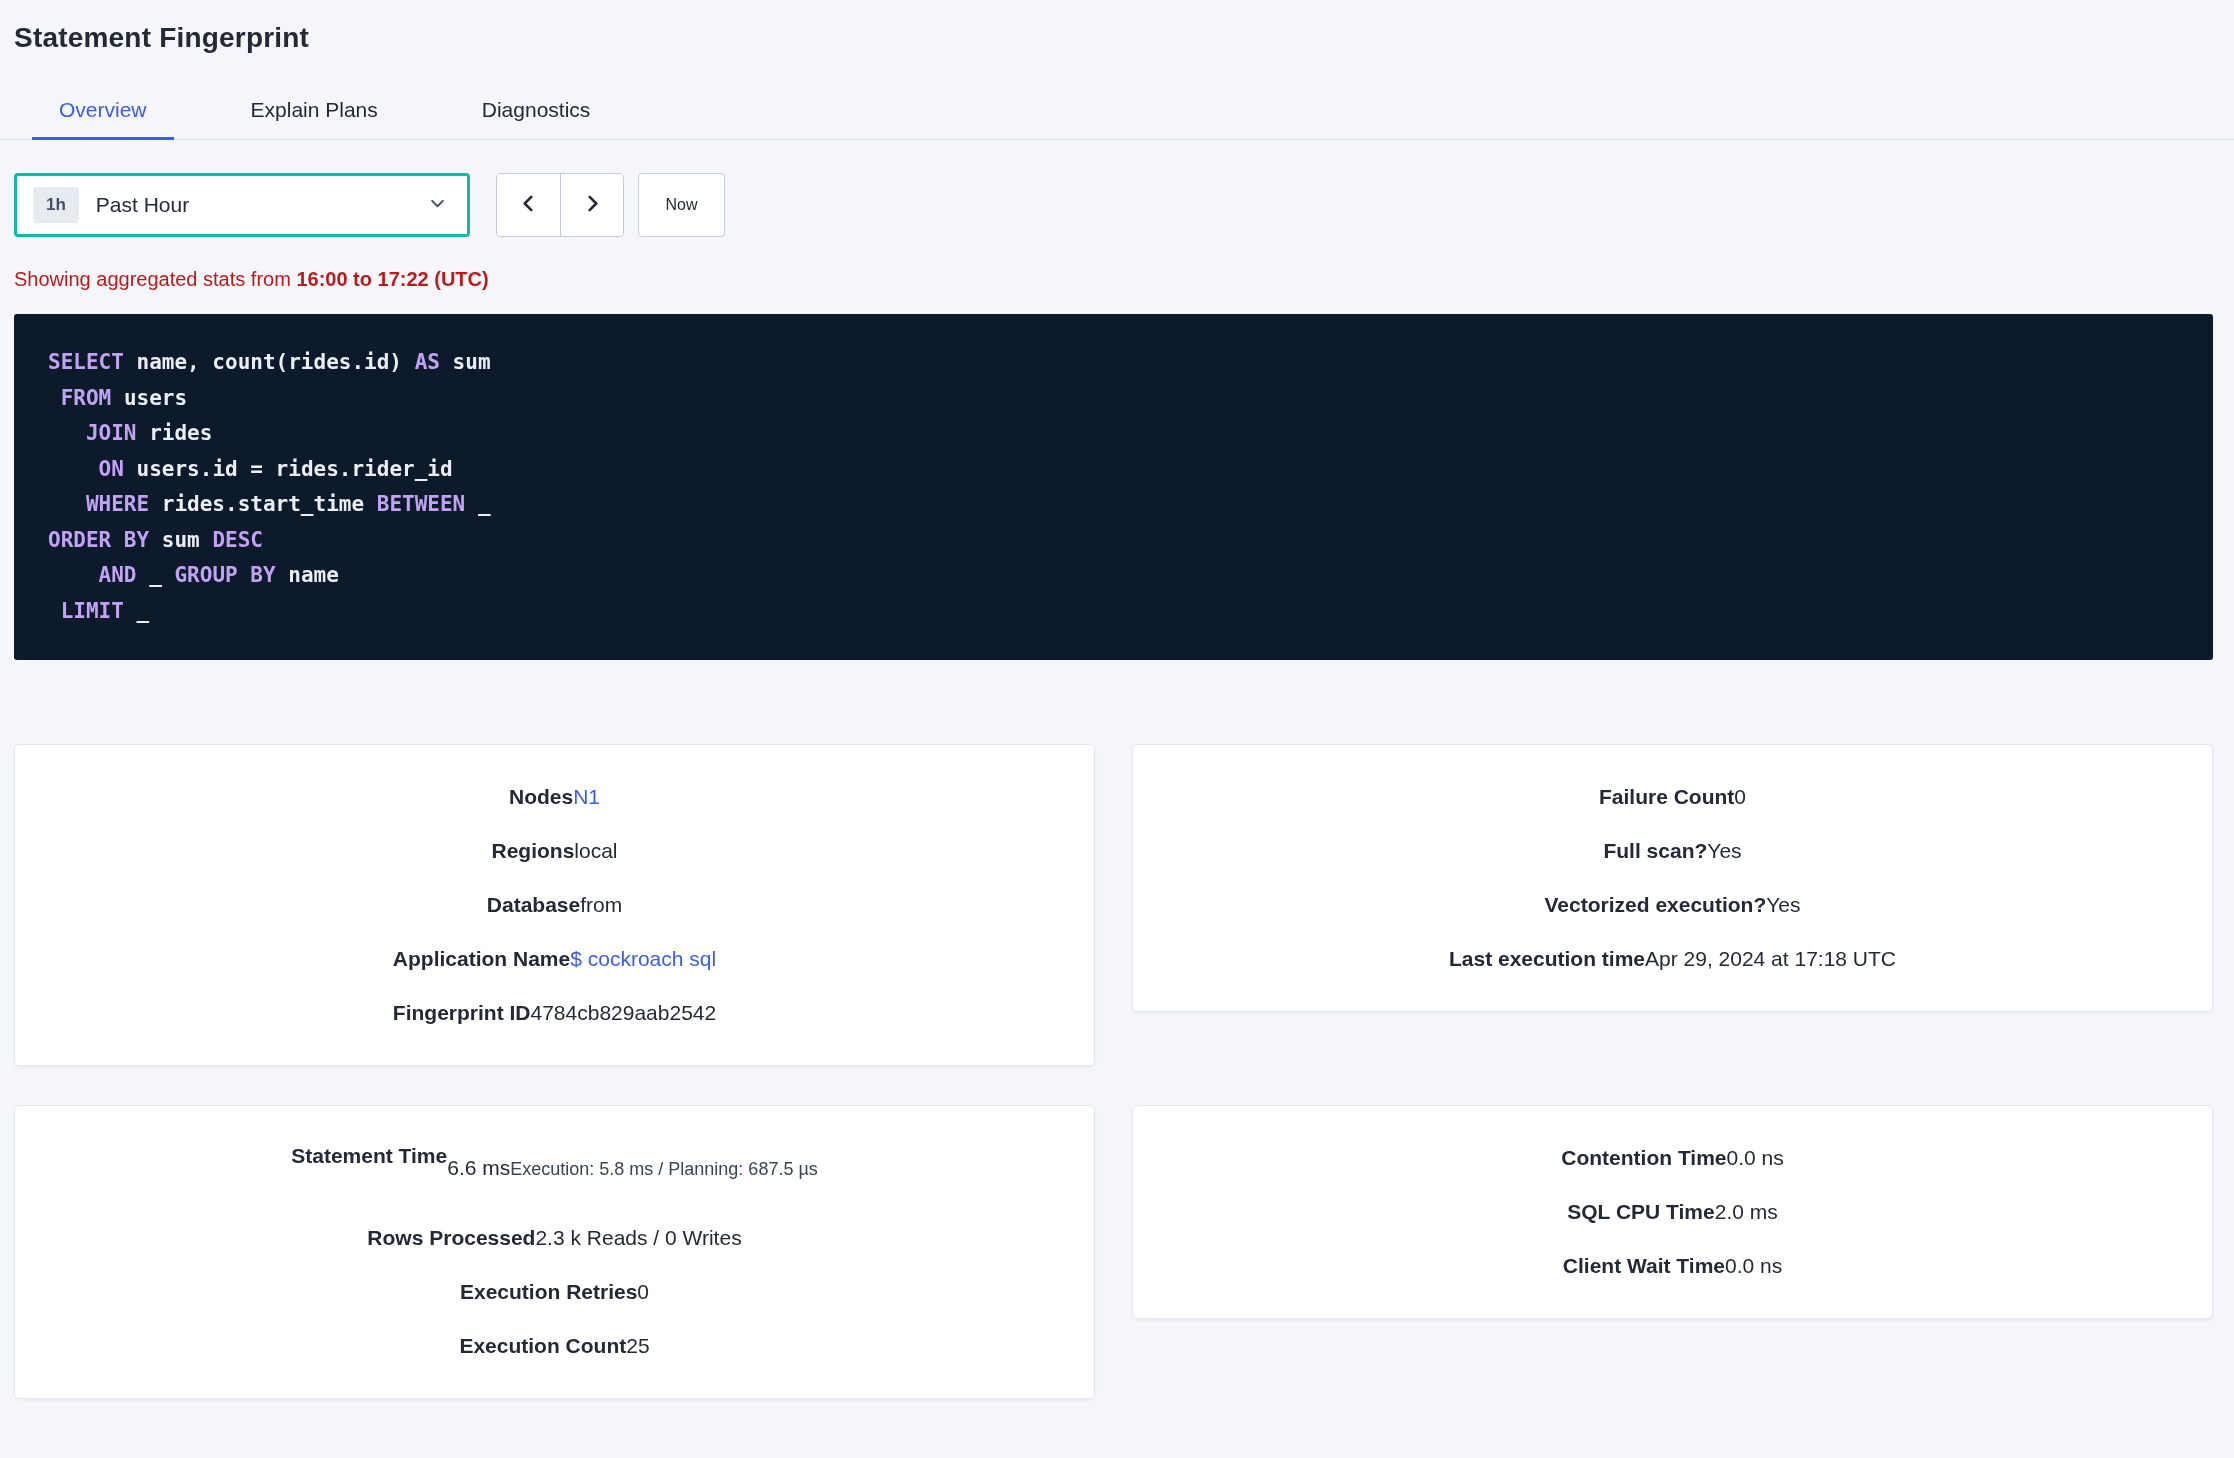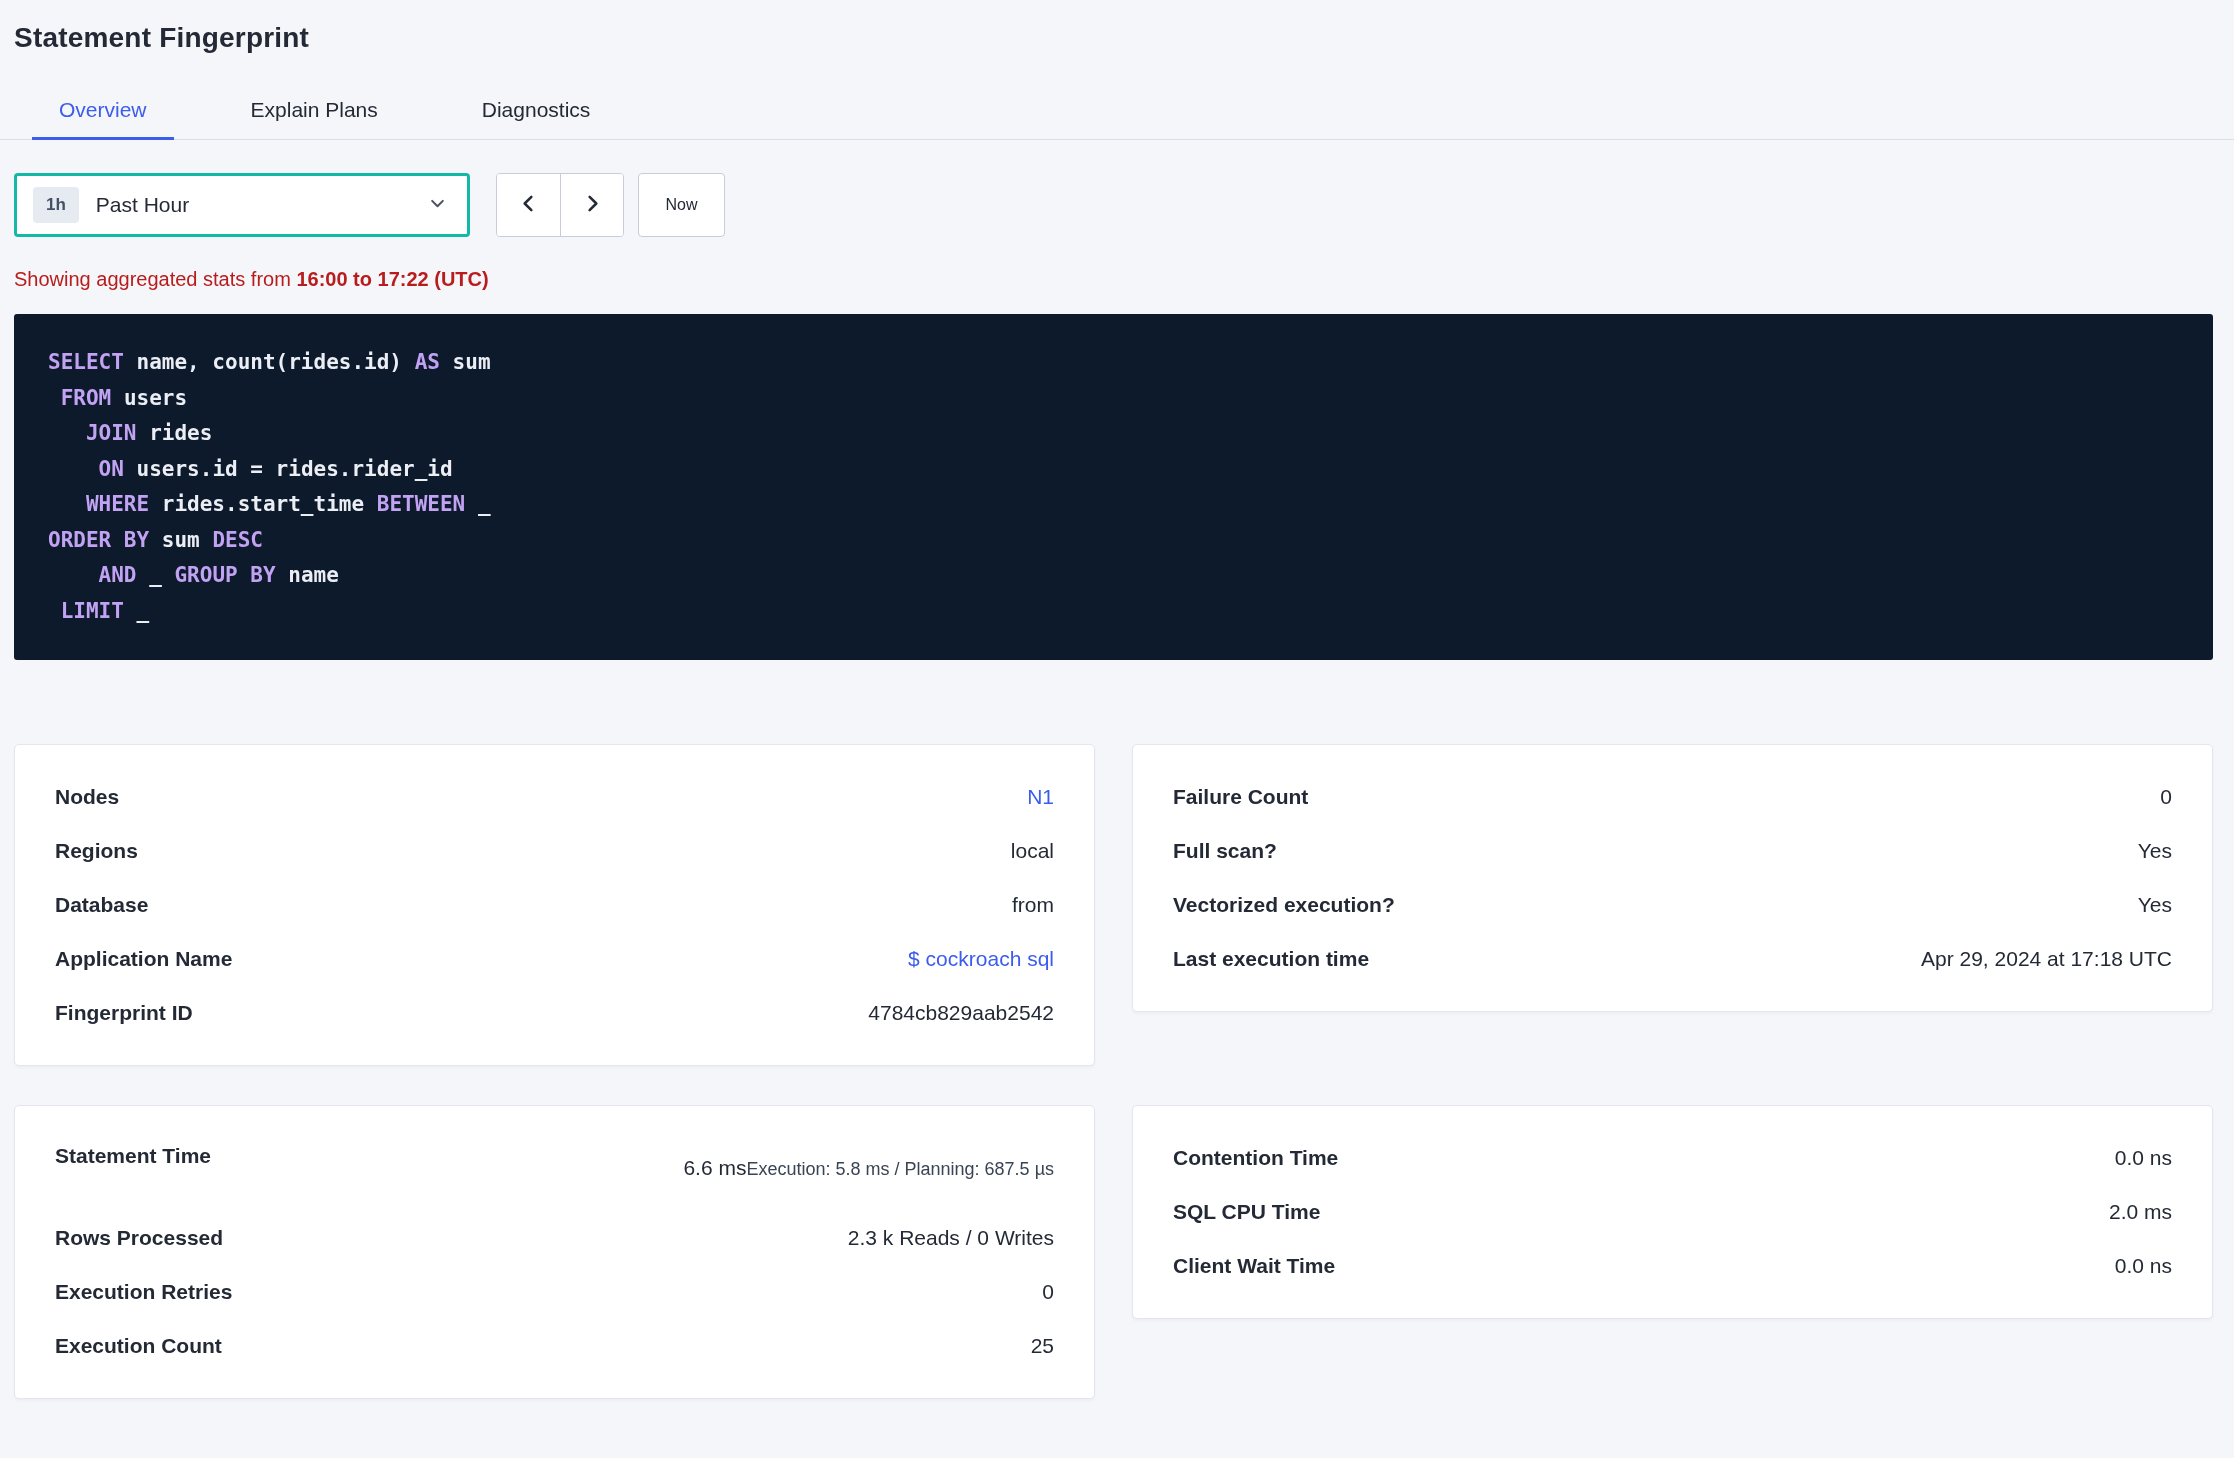--- a/index.html
+++ b/index.html
@@ -106,21 +106,21 @@
   .card {
     flex: 1;
     background: #ffffff;
     border: 1px solid #e2e6ee;
     border-radius: 5px;
     padding: 25px 40px;
     box-shadow: 0 2px 3px rgba(40,50,70,0.04);
   }
   .srow {
     display: flex;
-    justify-content: space-between;
+    justify-content: center;
     align-items: center;
     min-height: 54px;
   }
   .srow.tall { align-items: flex-start; padding: 13px 0 10px; min-height: 80px; }
   .slabel { font-size: 21px; font-weight: 700; color: #242a35; white-space: nowrap; }
   .svalue { font-size: 21px; color: #242a35; text-align: right; }
   .svalue.link { color: #3b5cec; cursor: pointer; }
   .svalue-stack { display: flex; flex-direction: row; align-items: flex-end; margin-top: 9px; }
   .subvalue { font-size: 18px; color: #394455; margin-top: 6px; text-align: right; }
 </style>

